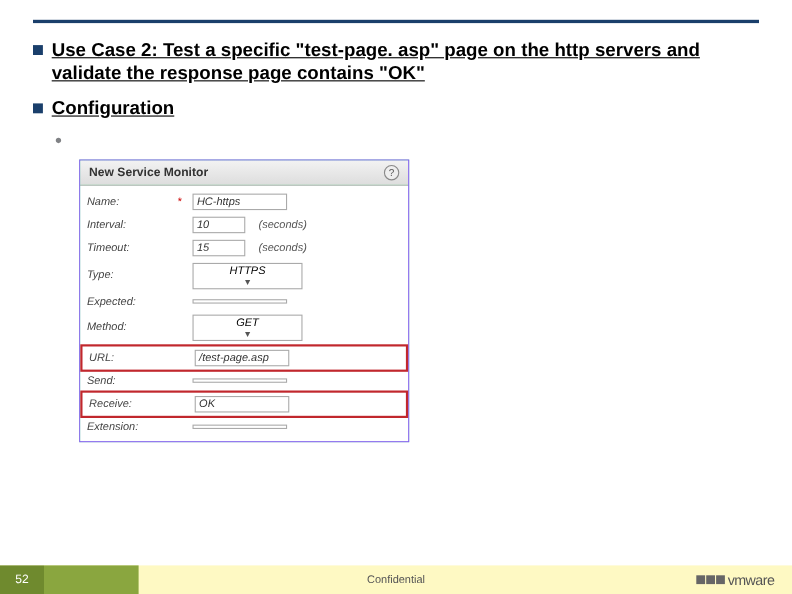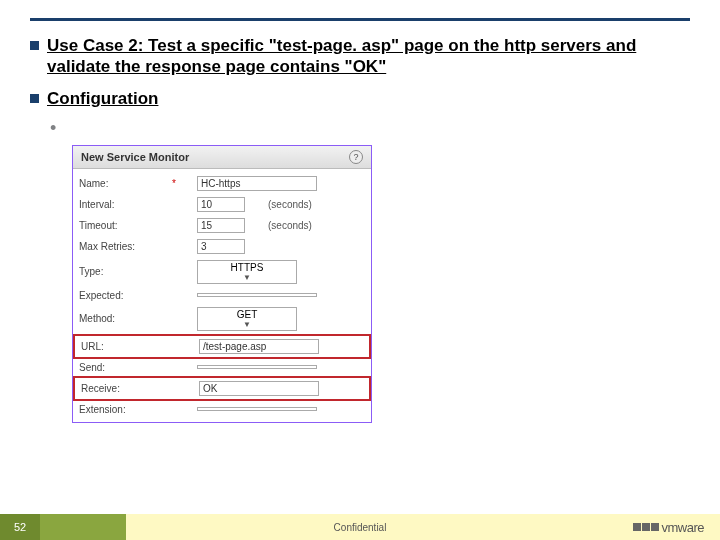--- a/index.html
+++ b/index.html
@@ -11,26 +11,26 @@
   .sq { width: 9px; height: 9px; background: #1a3f6b; flex-shrink: 0; margin-top: 6px; margin-right: 8px; }
   .bullet-text { font-size: 17px; font-weight: bold; color: #000; line-height: 1.25; }
   .sub-bullet { display: flex; margin-left: 20px; margin-top: 6px; margin-bottom: 8px; }
   .dot { color: #808285; font-size: 18px; margin-right: 8px; line-height: 1; }
   .sub-text { font-size: 15px; color: #000; }
   .dialog { width: 300px; margin-left: 42px; border: 1px solid #8b5cf6; background: #86efac; font-size: 10px; }
   .dlg-header { background: linear-gradient(#f2f2f2,#ddd); padding: 4px 8px; display: flex; justify-content: space-between; align-items: center; border-bottom: 1px solid #bbb; }
   .dlg-title { font-weight: bold; color: #333; font-size: 11px; }
   .help-icon { width: 14px; height: 14px; border: 1px solid #888; border-radius: 50%; display: flex; align-items: center; justify-content: center; font-size: 9px; color: #555; background: #eee; }
   .dlg-body { background: #fff; padding: 4px 0; }
-  .row { display: flex; align-items: center; padding: 3px 6px; gap: 19px; }
+  .row { display: flex; align-items: center; padding: 3px 6px; gap: 8px; font-style: italic; }
   .lbl { width: 72px; color: #444; font-size: 10px; }
   .req { color: #c00; width: 8px; text-align: center; font-size: 10px; }
   .noreq { width: 8px; }
   .inp { border: 1px solid #aaa; padding: 1px 3px; font-size: 10px; background: #fff; color: #333; flex: 0 0 auto; }
-  .inp.w100 { width: 120px; }
+  .inp.w100 { width: 86px; }
   .inp.w50 { width: 48px; }
   .sel { border: 1px solid #aaa; padding: 1px 3px; font-size: 10px; background: #fff; width: 100px; display: flex; justify-content: space-between; align-items: center; flex-direction: column; }
   .sel .arrow { font-size: 8px; color: #555; }
   .unit { font-size: 10px; color: #555; margin-left: 4px; }
   .hl { border: 2px solid #c1272d; }
   .footer { position: absolute; left: 0; bottom: 0; width: 720px; height: 26px; background: #fef9c3; display: flex; align-items: center; }
   .pg-box { width: 40px; height: 26px; background: #6f8a2e; color: #fff; display: flex; align-items: center; justify-content: center; font-size: 11px; }
   .accent { width: 86px; height: 26px; background: #8aa63f; }
   .conf { position: absolute; left: 50%; transform: translateX(-50%); font-size: 10px; color: #555; }
   .logo { position: absolute; right: 16px; display: flex; align-items: center; gap: 2px; }
@@ -78,25 +78,20 @@
         <span class="unit">(seconds)</span>
       </div>
 
       <div class="row">
         <span class="lbl">Timeout:</span>
         <span class="noreq"></span>
         <span class="inp w50">15</span>
         <span class="unit">(seconds)</span>
       </div>
 
-      <div class="row">
-        <span class="lbl">Max Retries:</span>
-        <span class="noreq"></span>
-        <span class="inp w50">3</span>
-      </div>
 
       <div class="row">
         <span class="lbl">Type:</span>
         <span class="noreq"></span>
         <span class="sel">
           <span>HTTPS</span>
           <span class="arrow">▼</span>
         </span>
       </div>
 

